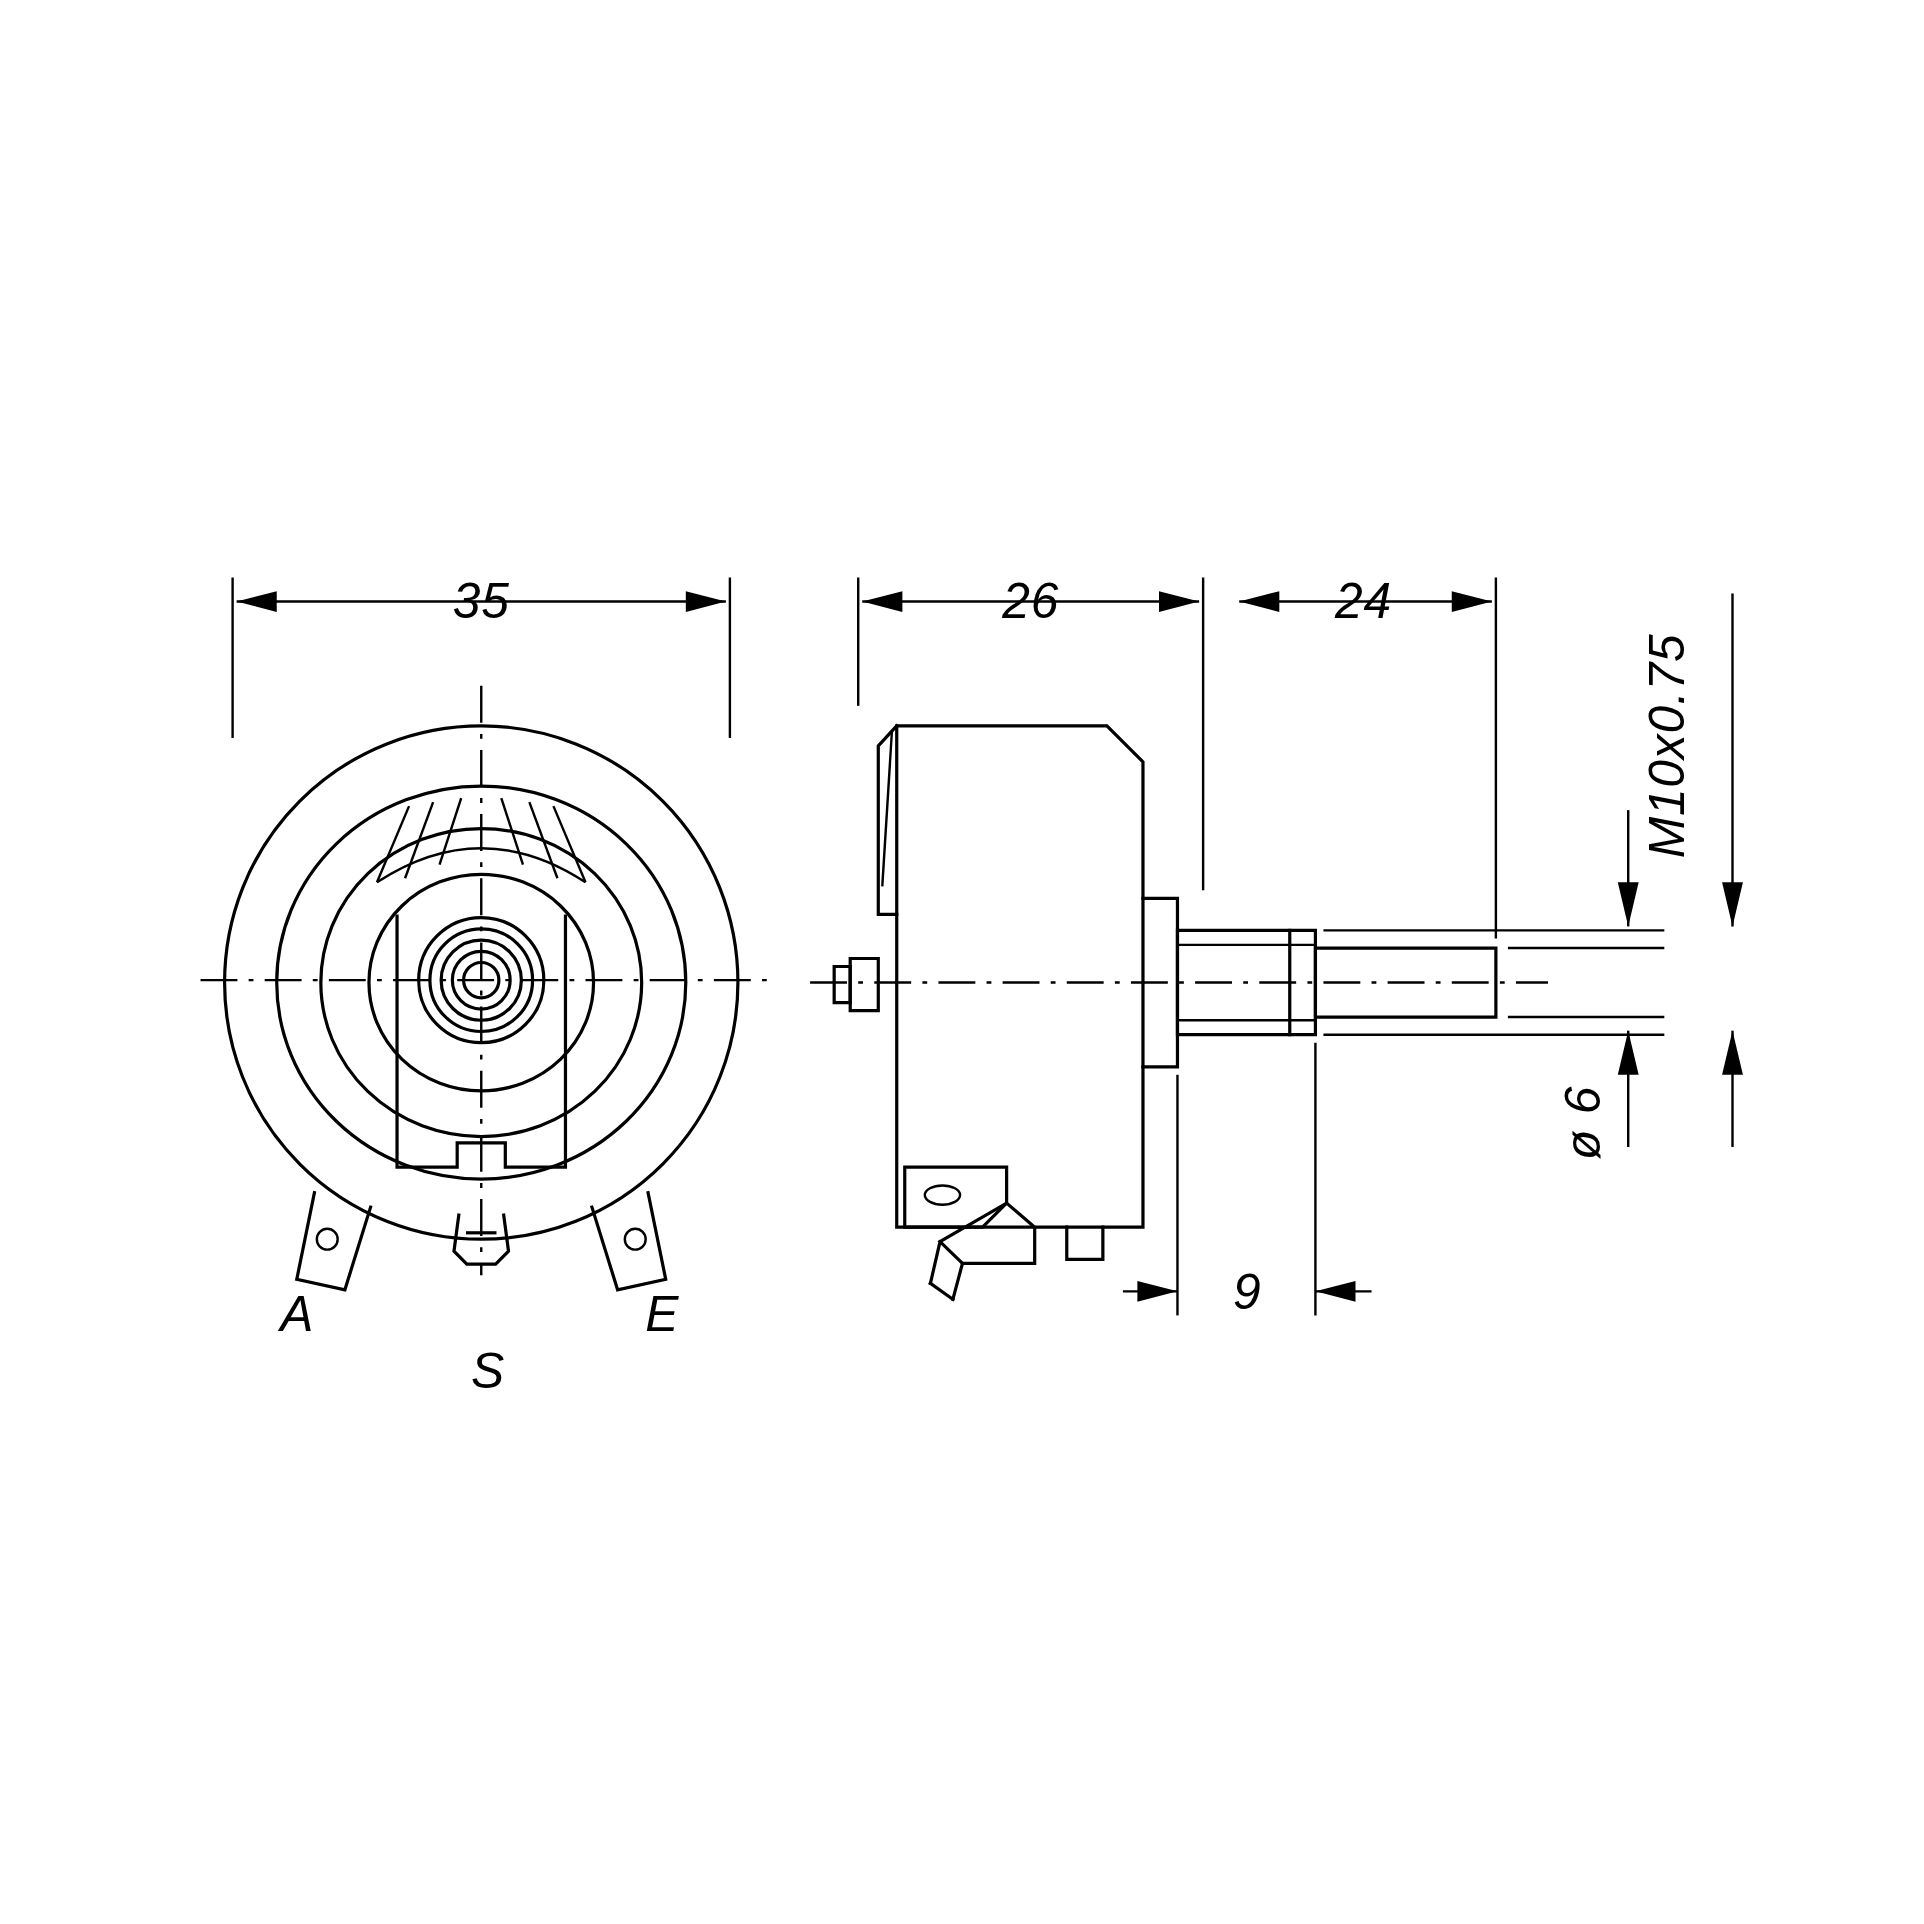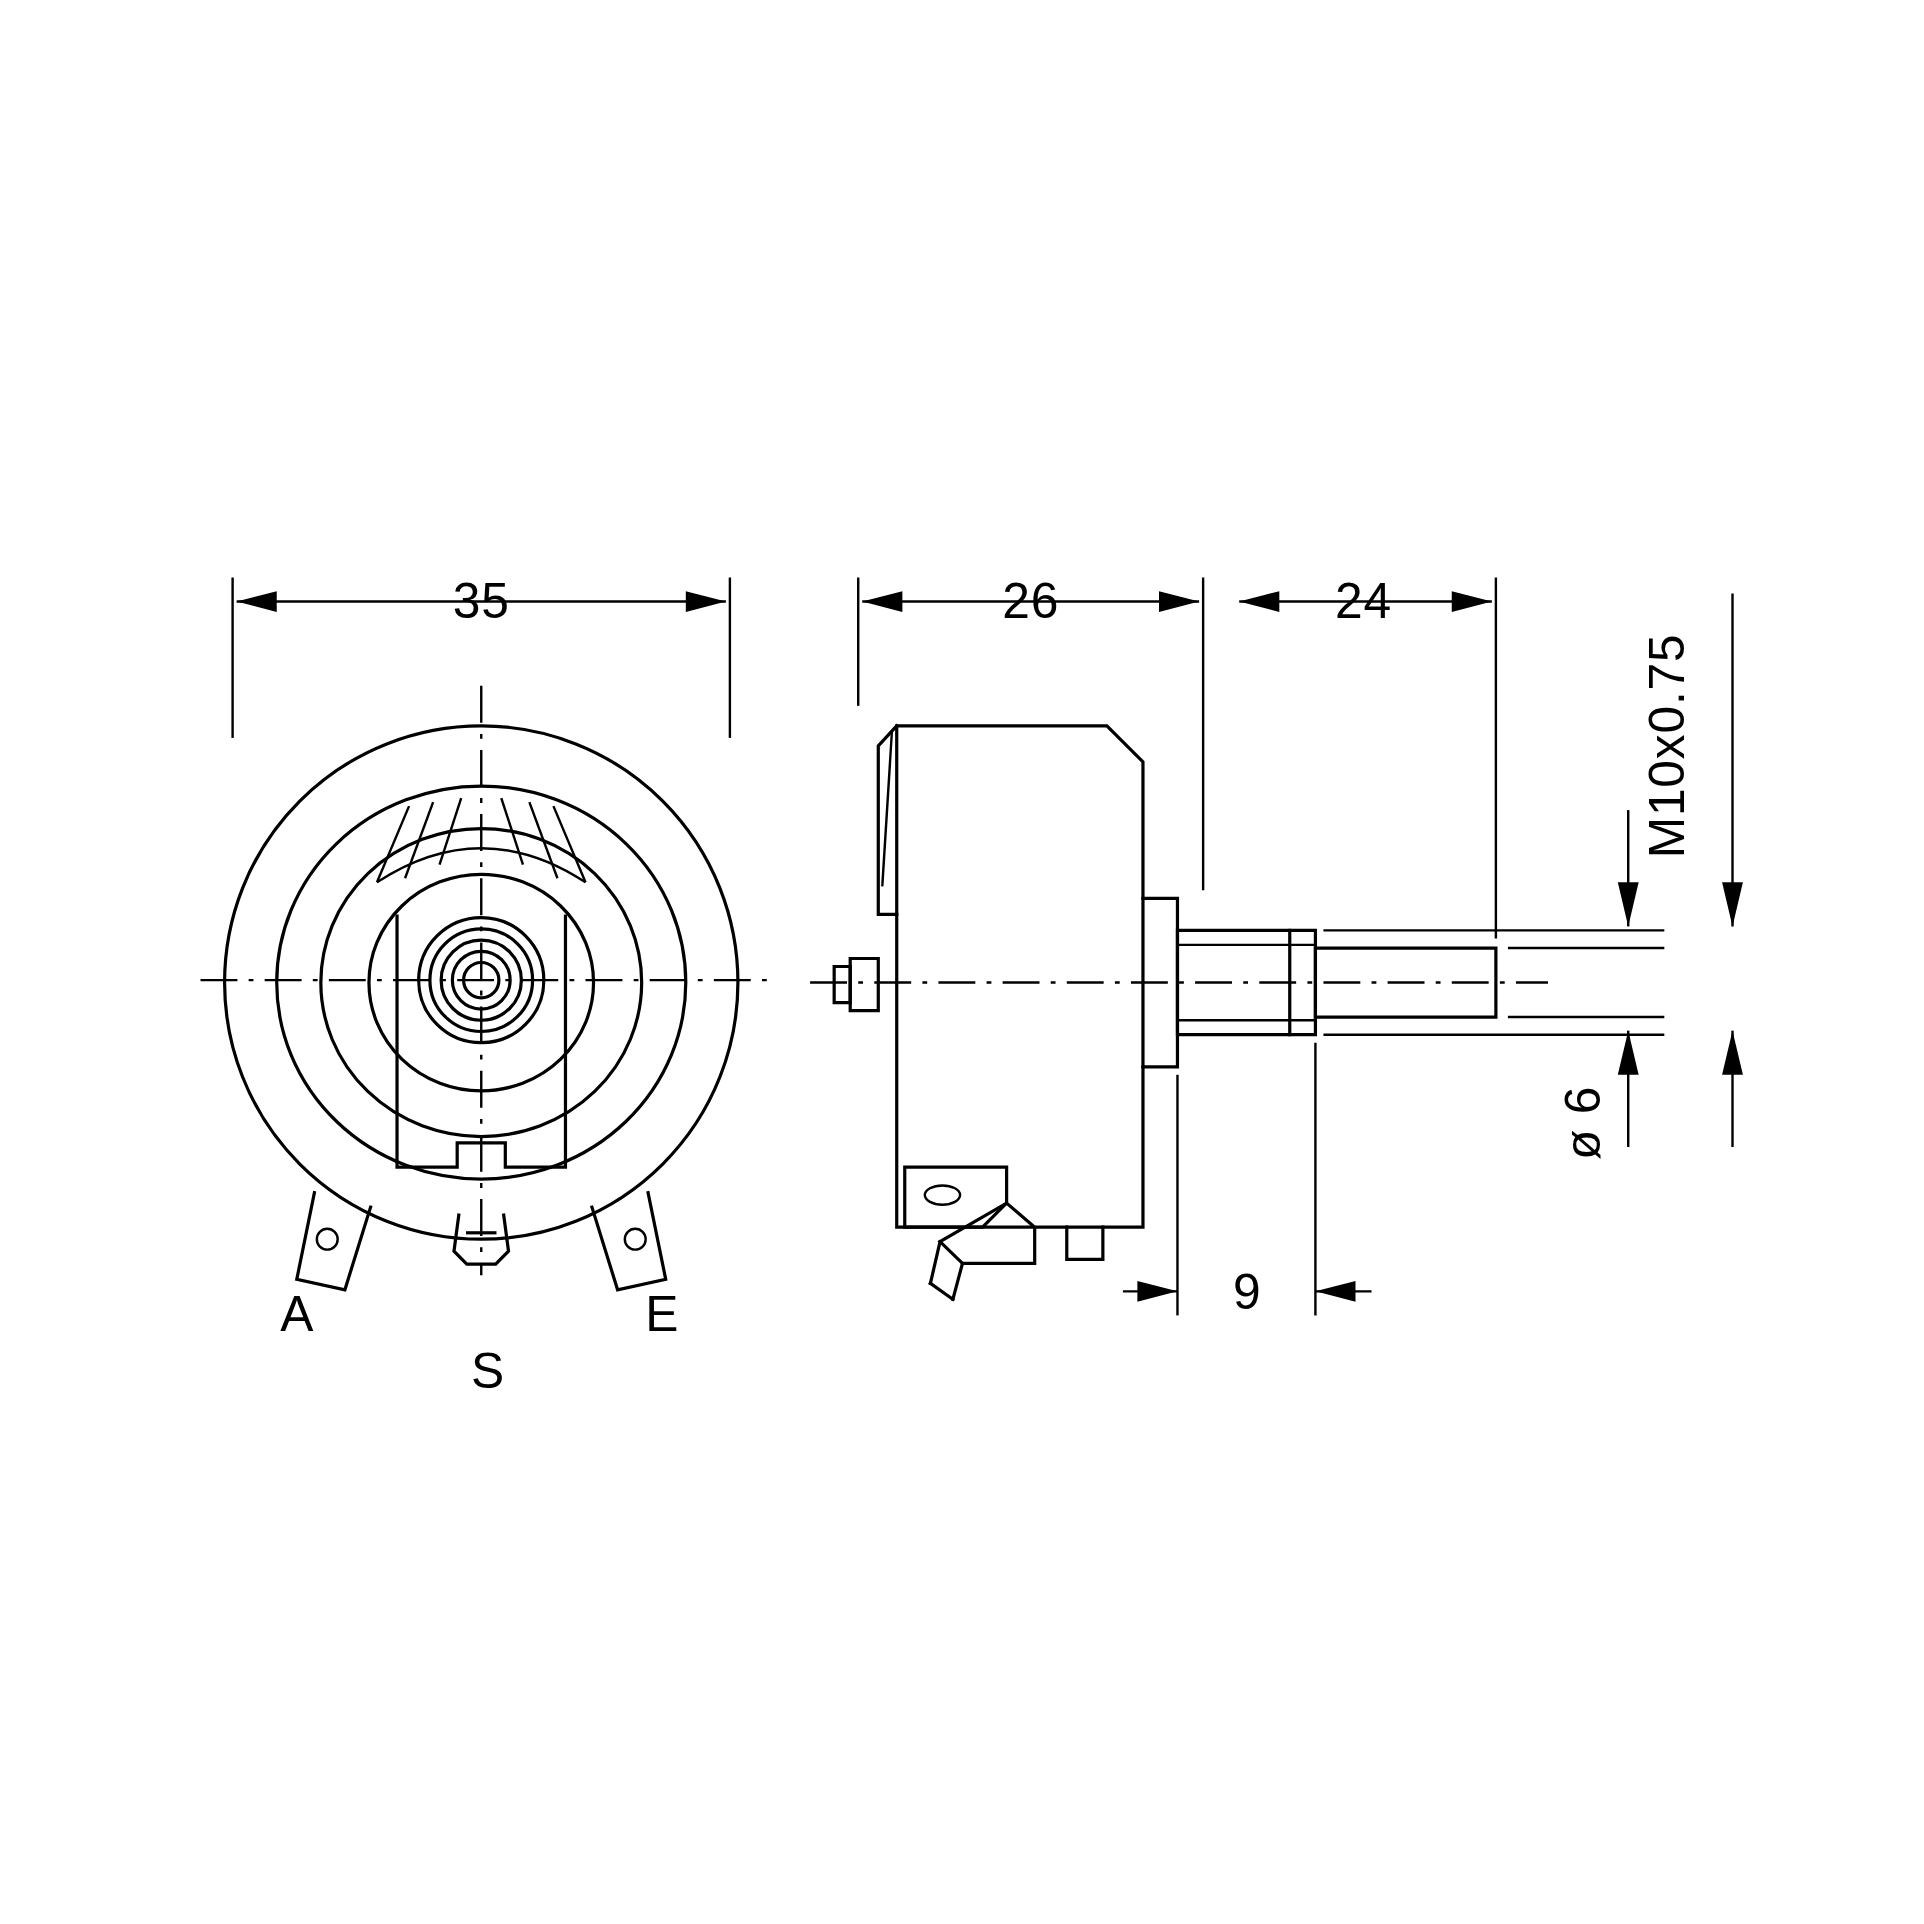--- a/index.html
+++ b/index.html
@@ -10,20 +10,21 @@
   body {
     width: 1925px;
     height: 1925px;
     font-family: "Liberation Sans", sans-serif;
     overflow: hidden;
   }
   #drawing-root {
     position: relative;
     width: 1925px;
     height: 1925px;
+    font-style: italic;
   }
   svg#tech-drawing {
     display: block;
     width: 1925px;
     height: 1925px;
   }
   .ln {
     stroke: #000000;
     fill: none;
     stroke-width: 4;

